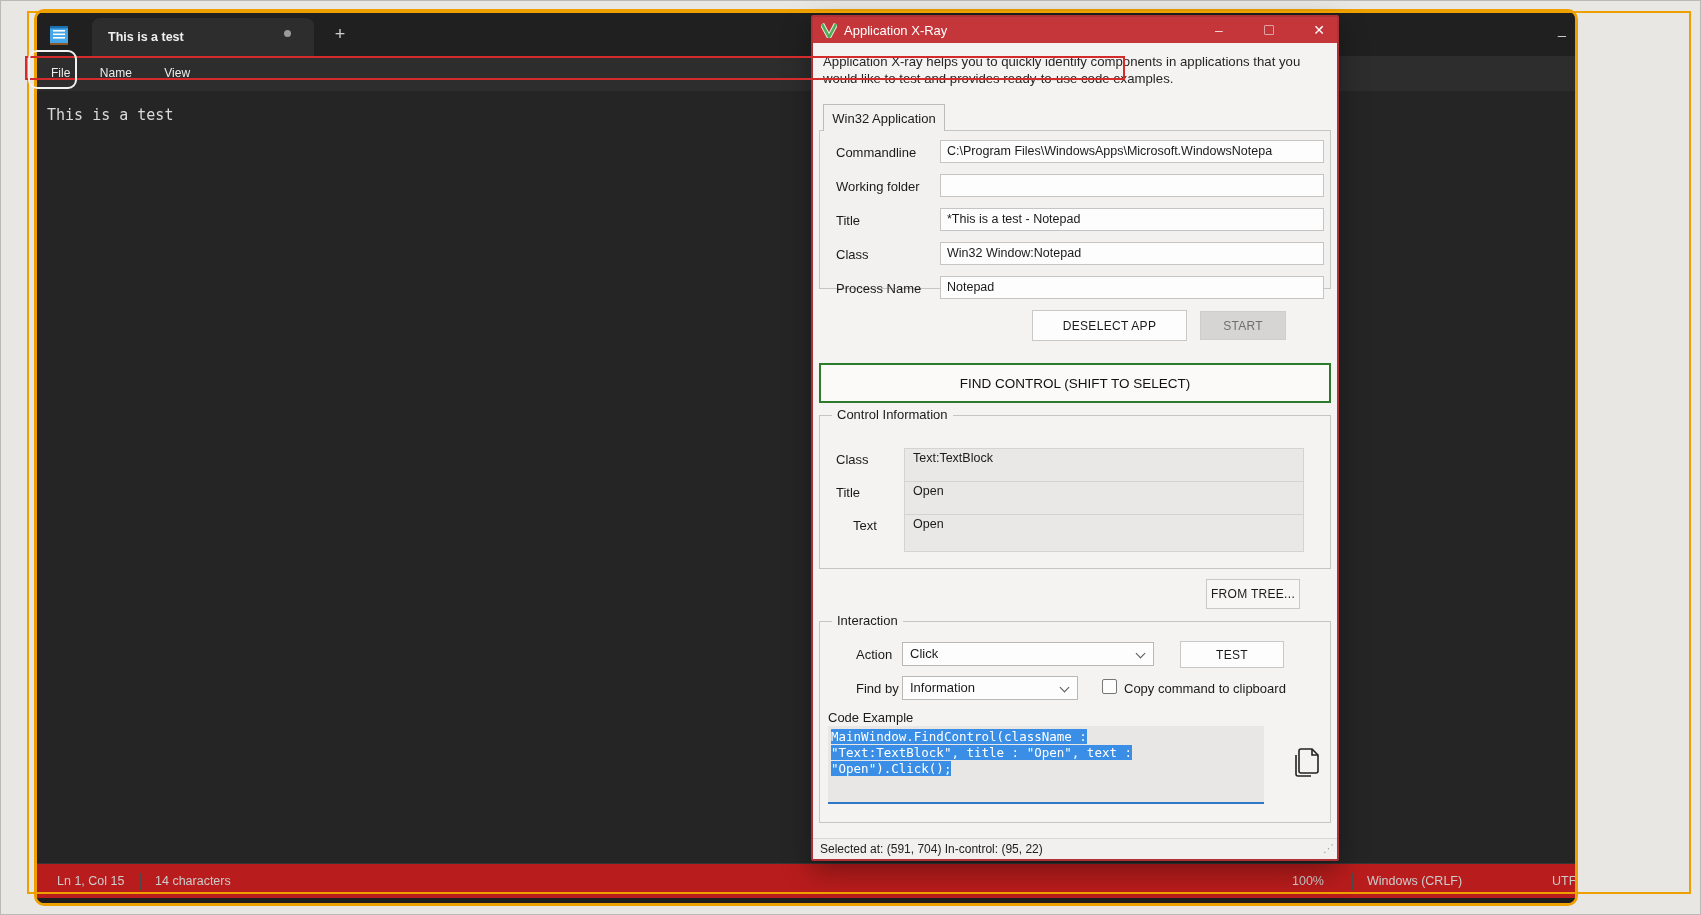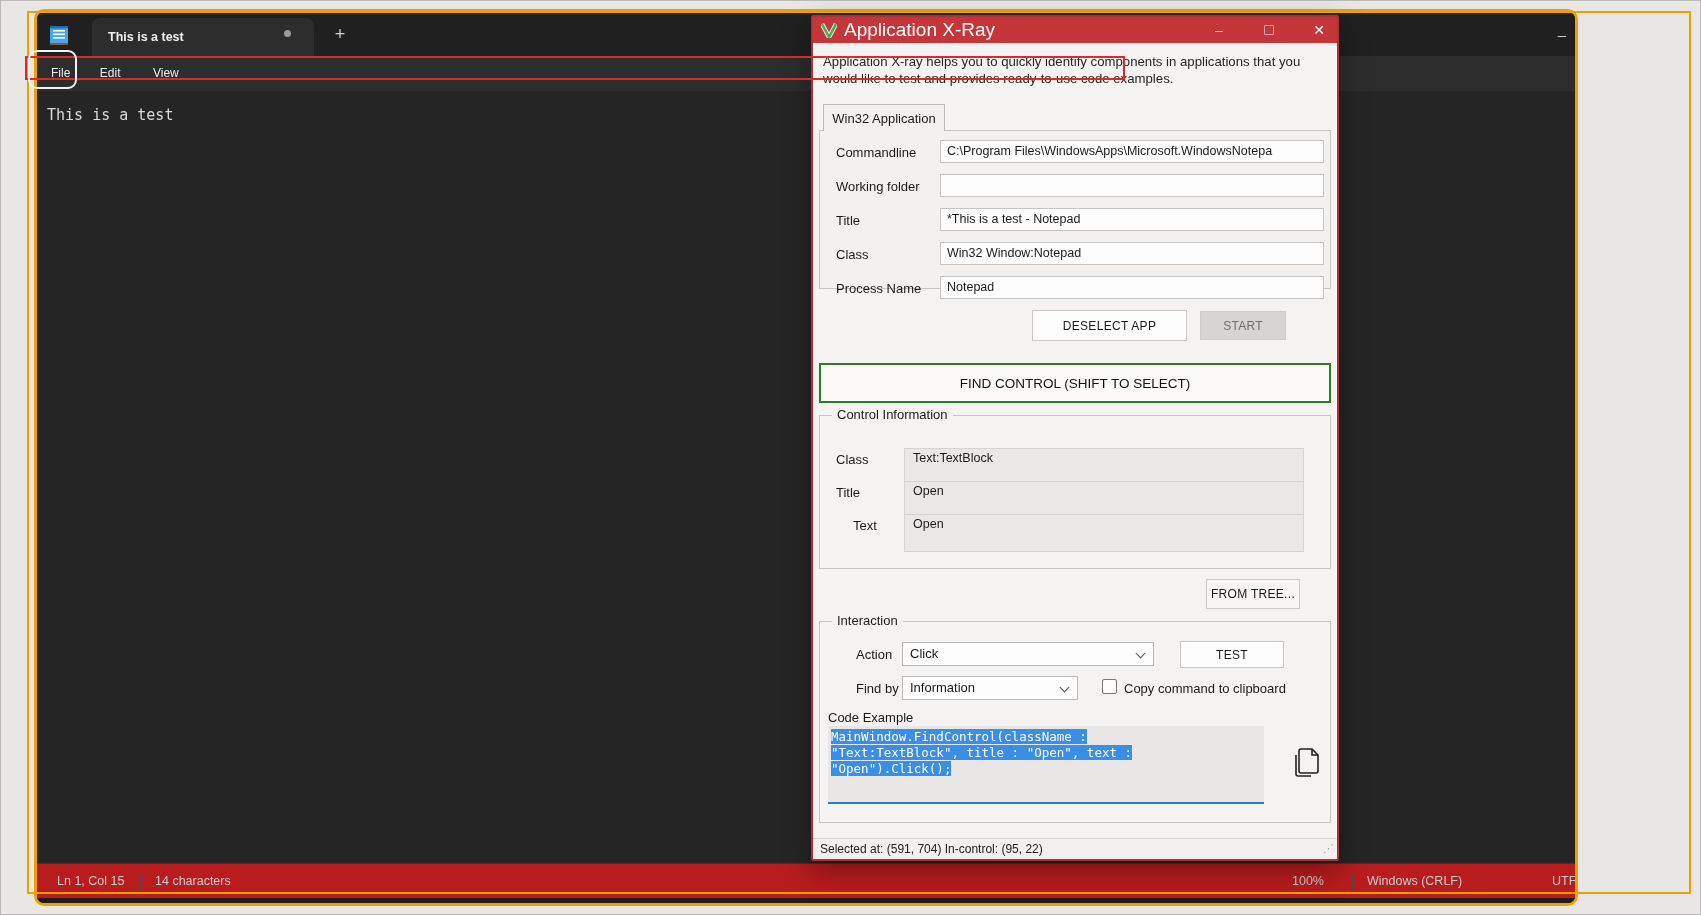--- a/index.html
+++ b/index.html
@@ -43,21 +43,21 @@
   .np-status-item { position:absolute; top:0; height:35px; line-height:35px; font-size:12.5px; color:#cdcdcd; }
   .np-status-div { position:absolute; top:9px; width:1px; height:17px; background:#4a4a4a; }
 
   
   .xr-window { position:absolute; left:810px; top:14px; width:528px; height:846px; z-index:30;
     border:2px solid #ad3135; border-radius:2px; background:#f4f3f2;
     box-shadow:0 10px 28px rgba(0,0,0,0.35); }
   .xr-titlebar { position:absolute; left:0; top:0; width:524px; height:26px; background:#c4363a;
     display:flex; align-items:center; }
   .xr-logo { margin-left:8px; width:16px; height:15px; }
-  .xr-title { margin-left:7px; color:#ffffff; font-size:19px; }
+  .xr-title { margin-left:7px; color:#ffffff; font-size:13px; }
   .xr-cap { position:absolute; top:0; width:40px; height:26px; display:flex; align-items:center; justify-content:center; }
   .xr-min { left:386px; color:#eed3d3; font-size:14px; }
   .xr-max { left:436px; }
   .xr-max .maxbox { width:10px; height:10px; border:1.2px solid #dfa2a4; border-radius:1px; }
   .xr-close { left:486px; color:#ffffff; font-size:14px; }
 
   .xr-desc { position:absolute; left:10px; top:36px; width:502px; font-size:13.2px; color:#262626; line-height:17px; }
 
   .xr-apptab { position:absolute; left:10px; top:87px; width:122px; height:27px;
     border:1px solid #bdbcba; border-bottom:none; background:#f2f1ef;
@@ -132,21 +132,21 @@
       <div class="np-newtab">+</div>
       <div class="np-caption-btn np-min">–</div>
       <div class="np-caption-btn np-max">
           <span class="maxbox"></span>
         </div>
       <div class="np-caption-btn np-close">✕</div>
     </div>
 
     <div class="np-row np-menubar">
       <span class="np-menu-item mi-file">File</span>
-      <span class="np-menu-item mi-edit">Edit</span>
+      <span class="np-menu-item mi-edit">Name</span>
       <span class="np-menu-item mi-view">View</span>
       <span class="np-gear">⚙</span>
     </div>
 
     <div class="np-row np-editor">
       <span class="np-editor-text">This is a test</span>
     </div>
 
     <div class="np-row np-statusbar">
       <span class="np-status-item" style="left:20px;">Ln 1, Col 15</span>

